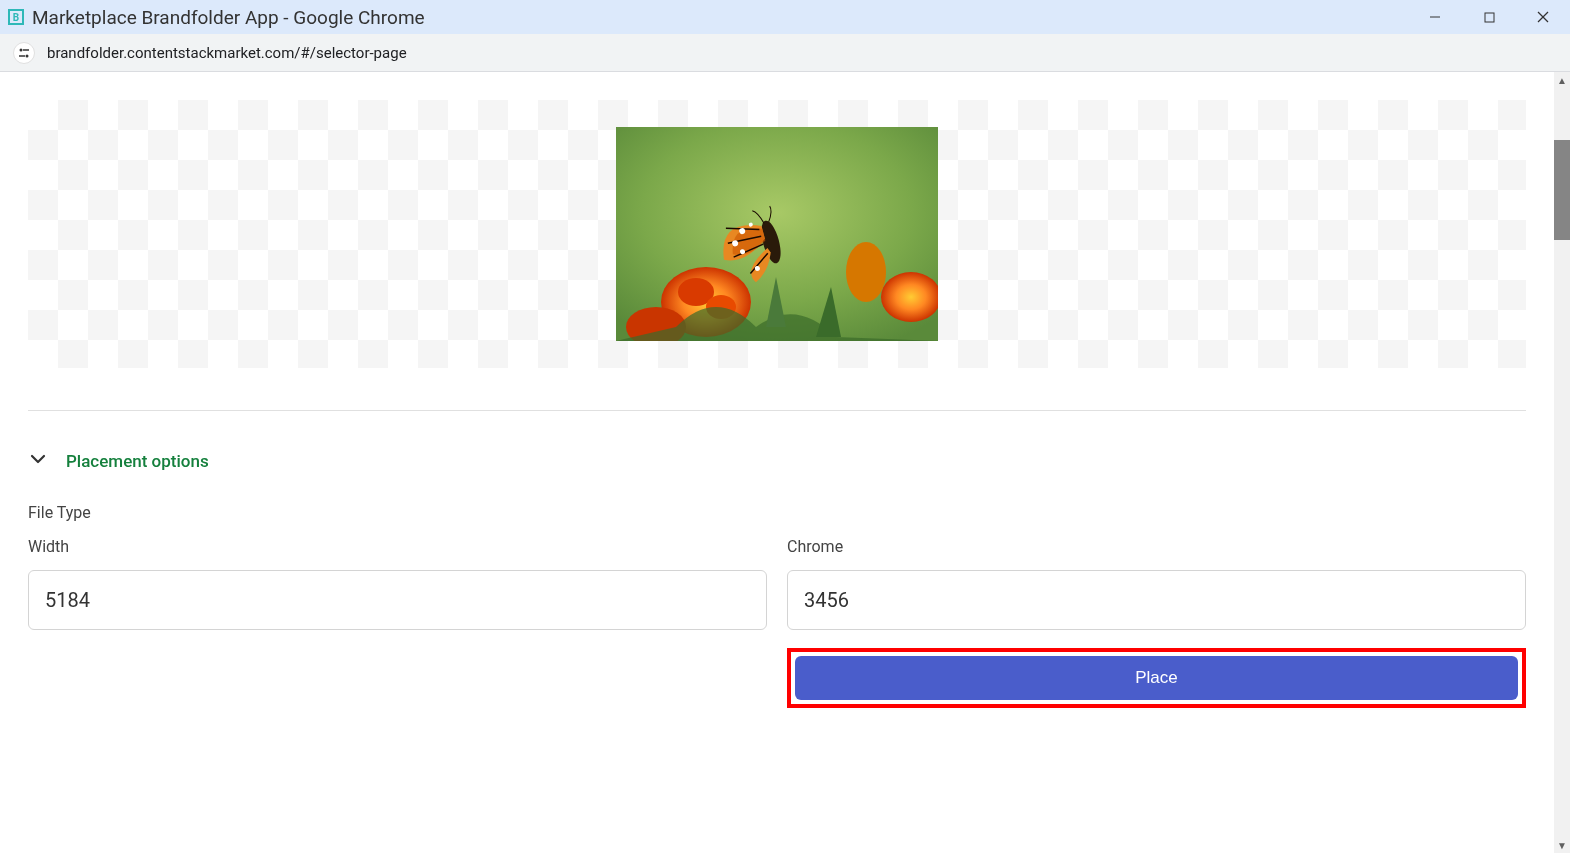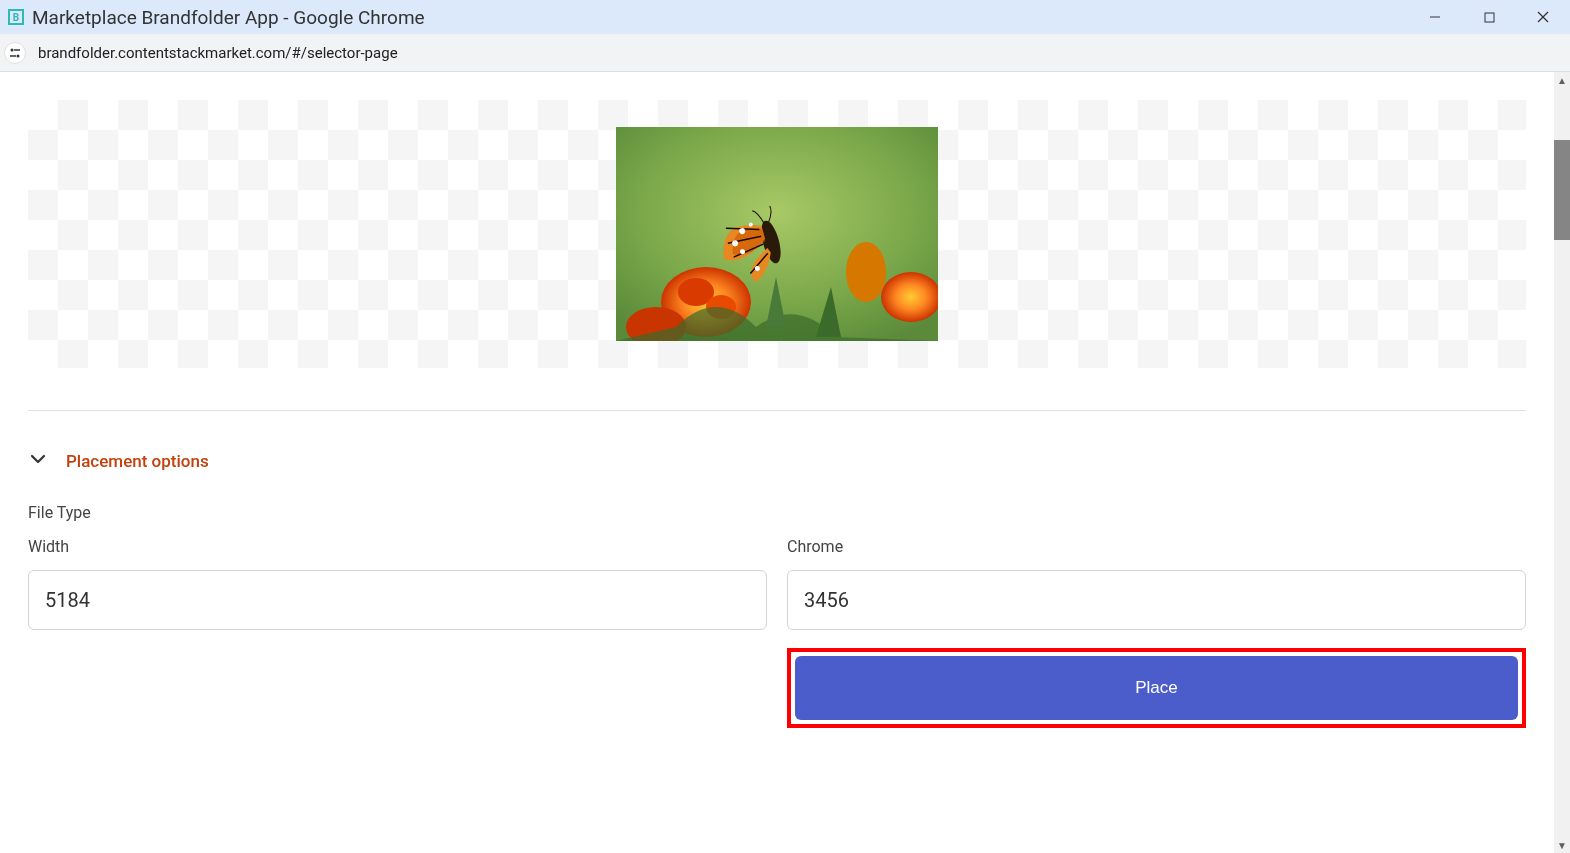--- a/index.html
+++ b/index.html
@@ -48,21 +48,21 @@
       align-items: center;
       justify-content: center;
       color: #333;
     }
     .addressbar {
       height: 38px;
       background: #f1f3f4;
       border-bottom: 1px solid #dadce0;
       display: flex;
       align-items: center;
-      padding: 0 4px;
+      padding: 0 13px;
     }
     .site-icon {
       width: 22px;
       height: 22px;
       background: #fff;
       border-radius: 50%;
       display: flex;
       align-items: center;
       justify-content: center;
       margin-right: 12px;
@@ -137,21 +137,21 @@
       border-top: 1px solid #e0e0e0;
     }
     .section-header {
       display: flex;
       align-items: center;
       margin-top: 38px;
       gap: 18px;
     }
     .section-title {
       font-size: 17px;
-      color: #c2410c;
+      color: #15803d;
       font-weight: 500;
     }
     .form-row {
       margin-top: 30px;
     }
     .form-label {
       font-size: 16px;
       color: #444;
       margin-bottom: 14px;
     }
@@ -185,21 +185,21 @@
       color: #333;
       font-family: inherit;
     }
     .place-btn-wrapper {
       margin-top: 18px;
       border: 4px solid #ff0000;
       padding: 4px;
     }
     .place-btn {
       width: 100%;
-      height: 64px;
+      height: 44px;
       background: #4a5dcb;
       border: none;
       border-radius: 6px;
       color: #fff;
       font-size: 17px;
       font-weight: 500;
       cursor: pointer;
     }
   </style>
 </head>

